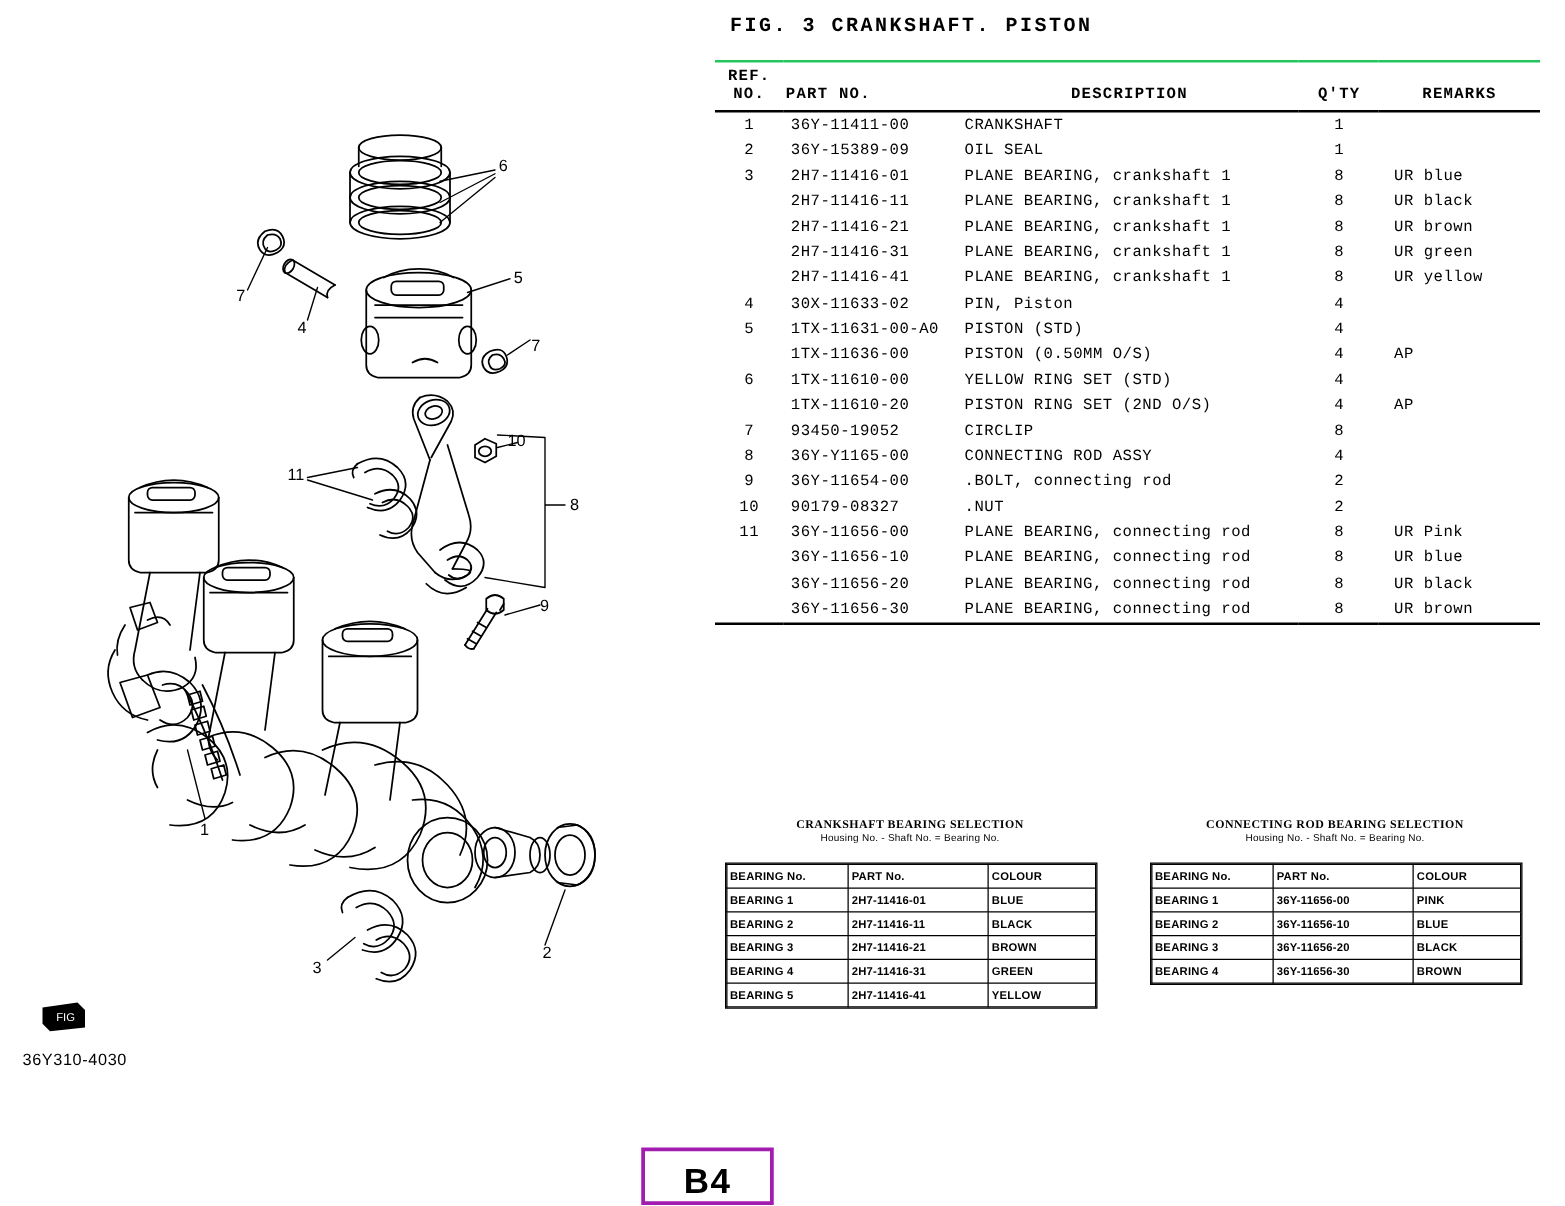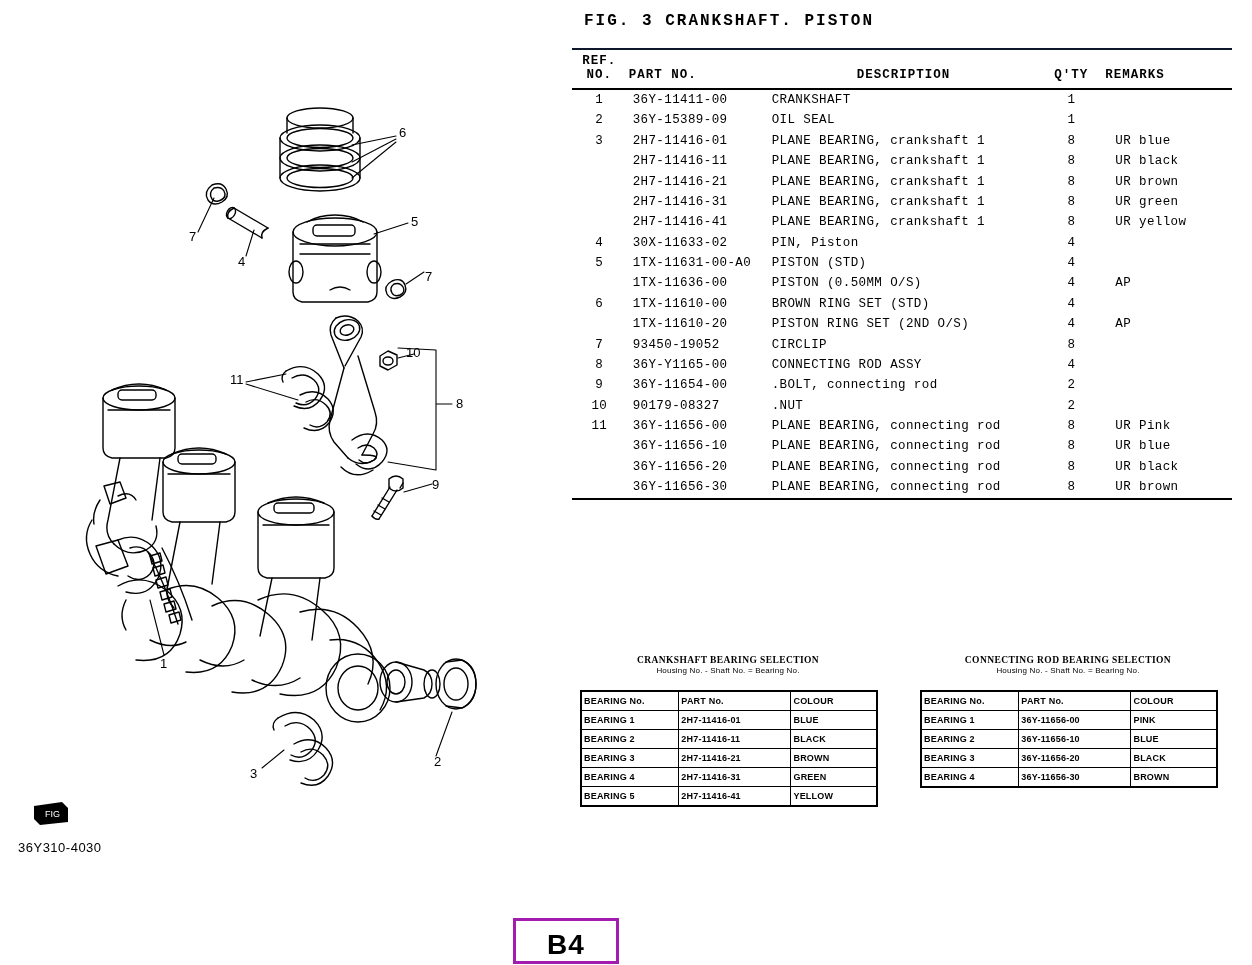--- a/index.html
+++ b/index.html
@@ -58,39 +58,39 @@
     font-family: "Liberation Mono", monospace;
     font-size: 16px;
     letter-spacing: 2px;
     font-weight: bold;
   }
   #parts-table {
     position: absolute;
     left: 0px;
     top: 48px;
     width: 660px;
-    border-top: 2px solid #0f172a;
+    border-top: 2px solid #22c55e;
     border-bottom: 2px solid #000;
     border-collapse: collapse;
     font-family: "Liberation Mono", monospace;
   }
   #parts-table thead th {
     font-size: 12.5px;
     font-weight: bold;
     letter-spacing: 1px;
     padding: 4px 2px 6px 2px;
     text-align: left;
     vertical-align: bottom;
     border-bottom: 2px solid #000;
   }
   #parts-table th.c-ref { width: 52px; text-align: center; }
   #parts-table th.c-part { width: 140px; }
   #parts-table th.c-desc { width: 280px; text-align: center; }
   #parts-table th.c-qty { width: 62px; text-align: center; }
-  #parts-table th.c-rem { width: 120px; }
+  #parts-table th.c-rem { width: 120px; text-align: center; }
   #parts-table tbody td {
     font-size: 12.5px;
     letter-spacing: 0.4px;
     padding: 3px 2px;
     vertical-align: top;
     line-height: 1.15;
   }
   #parts-table td.c-ref { text-align: center; width: 52px; }
   #parts-table td.c-part { width: 140px; padding-left: 6px; margin-left: 40px; }
   #parts-table td.c-desc { width: 280px; padding-left: 4px; }
@@ -442,21 +442,21 @@
         <tr>
           <td class="c-ref"></td>
           <td class="c-part">1TX-11636-00</td>
           <td class="c-desc">PISTON (0.50MM O/S)</td>
           <td class="c-qty">4</td>
           <td class="c-rem">AP</td>
         </tr>
         <tr>
           <td class="c-ref">6</td>
           <td class="c-part">1TX-11610-00</td>
-          <td class="c-desc">BROWN RING SET (STD)</td>
+          <td class="c-desc">YELLOW RING SET (STD)</td>
           <td class="c-qty">4</td>
           <td class="c-rem"></td>
         </tr>
         <tr>
           <td class="c-ref"></td>
           <td class="c-part">1TX-11610-20</td>
           <td class="c-desc">PISTON RING SET (2ND O/S)</td>
           <td class="c-qty">4</td>
           <td class="c-rem">AP</td>
         </tr>

